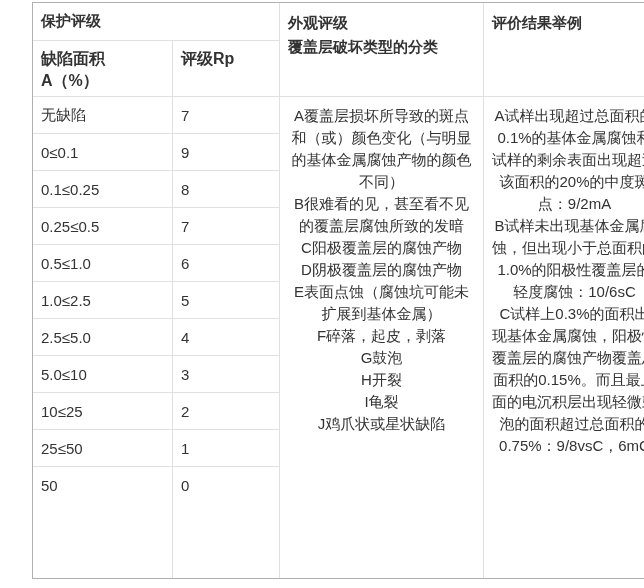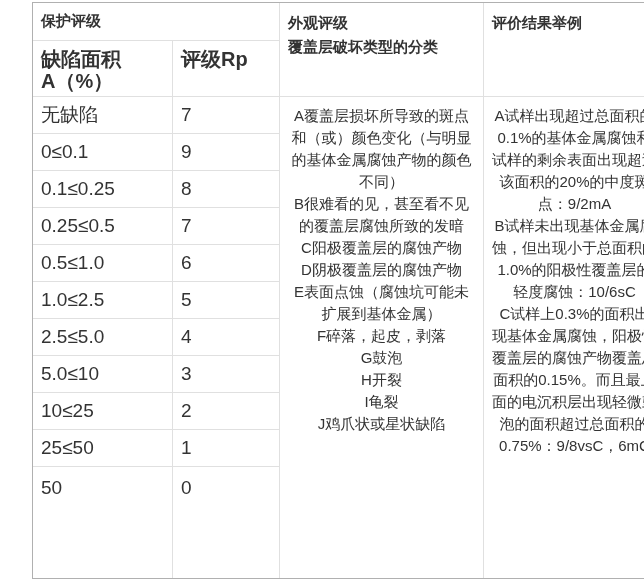--- a/index.html
+++ b/index.html
@@ -60,34 +60,34 @@
     box-sizing: border-box;
   }
   .area-col {
     width: 140px;
     border-right: 1px solid var(--border-inner, #e0e0e0);
   }
   .rp-col { flex: 1; }
   .subhead {
     padding: 7px 8px;
     font-weight: bold;
-    font-size: 20px;
+    font-size: 16px;
     line-height: 22px;
   }
   .data-row {
     height: 37px;
     border-bottom: 1px solid var(--border-inner, #e0e0e0);
     display: flex;
     box-sizing: border-box;
   }
   .data-row .cell {
     display: flex;
     align-items: center;
     padding: 0 8px;
-    font-size: 19px;
+    font-size: 15px;
   }
   .data-row.last {
     flex: 1;
     border-bottom: none;
   }
   .data-row.last .cell {
     align-items: flex-start;
     padding-top: 10px;
   }
   .head2 {

